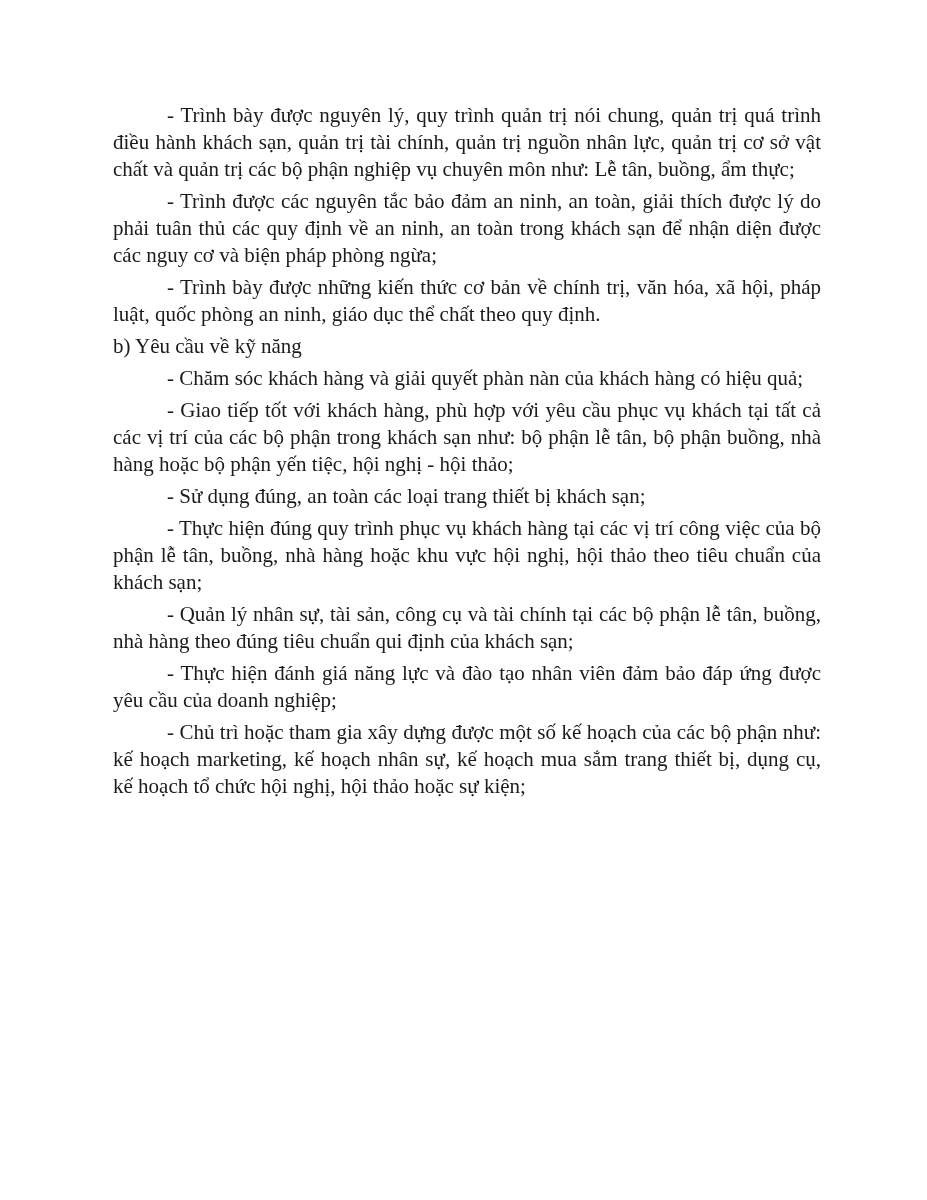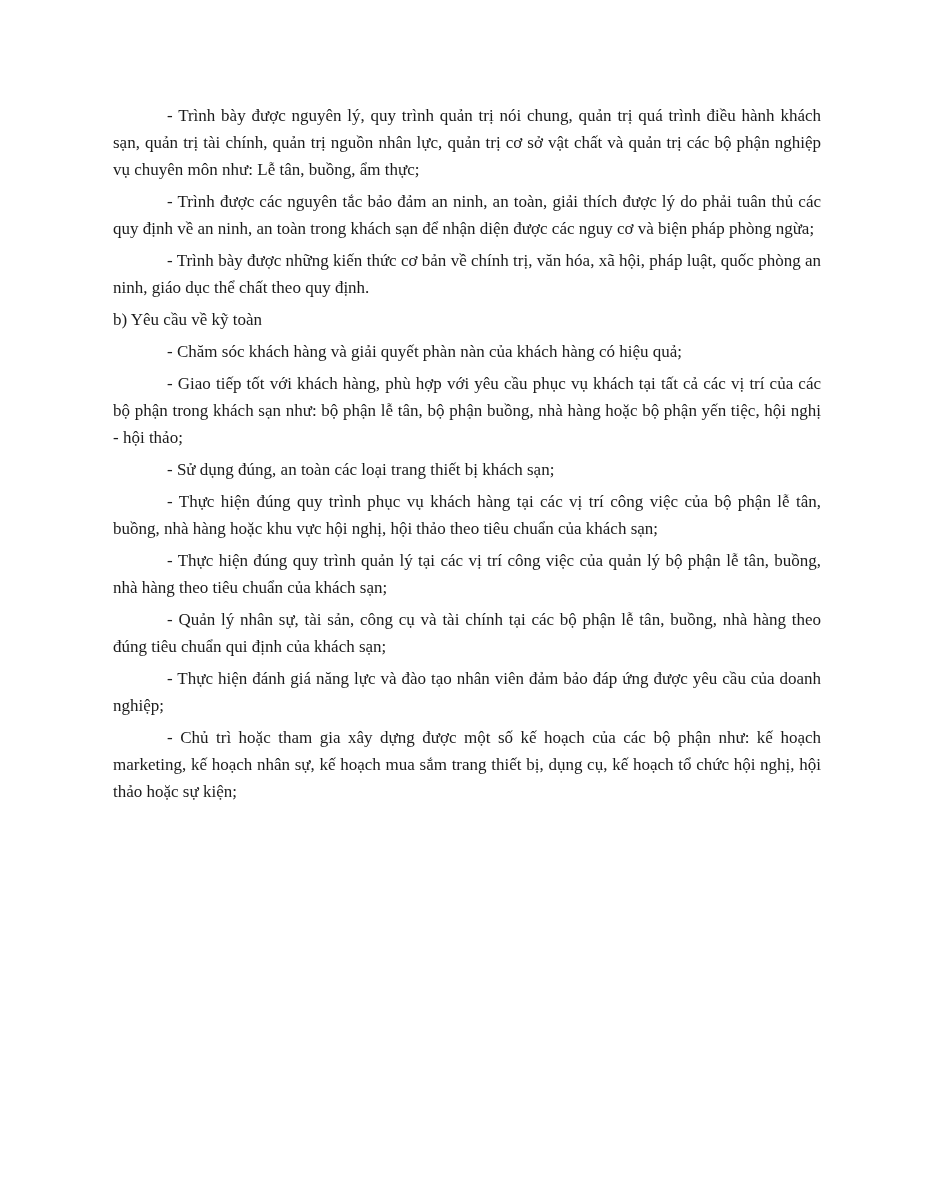--- a/index.html
+++ b/index.html
@@ -11,21 +11,21 @@
     height: 1200px;
     background: #ffffff;
     overflow: hidden;
   }
   .page {
     box-sizing: border-box;
     width: 927px;
     height: 1200px;
     padding: 102px 106px 0 113px;
     font-family: "Liberation Serif", "DejaVu Serif", serif;
-    font-size: 17px;
+    font-size: 21px;
     line-height: 27px;
     text-align: justify;
     color: #1b1b1b;
   }
   .page p {
     margin: 0 0 5px 0;
     padding: 0;
   }
   .page p.item {
     text-indent: 54px;
@@ -35,23 +35,22 @@
   }
 </style>
 </head>
 <body style="background: rgb(255, 255, 255);">
 
 <div class="page">
   <div id="content" style="color: rgb(27, 27, 27);">
       <p class="item">- Trình bày được nguyên lý, quy trình quản trị nói chung, quản trị quá trình điều hành khách sạn, quản trị tài chính, quản trị nguồn nhân lực, quản trị cơ sở vật chất và quản trị các bộ phận nghiệp vụ chuyên môn như: Lễ tân, buồng, ẩm thực;</p>
       <p class="item">- Trình được các nguyên tắc bảo đảm an ninh, an toàn, giải thích được lý do phải tuân thủ các quy định về an ninh, an toàn trong khách sạn để nhận diện được các nguy cơ và biện pháp phòng ngừa;</p>
       <p class="item">- Trình bày được những kiến thức cơ bản về chính trị, văn hóa, xã hội, pháp luật, quốc phòng an ninh, giáo dục thể chất theo quy định.</p>
-      <p class="heading">b) Yêu cầu về kỹ toàn</p>
+      <p class="heading">b) Yêu cầu về kỹ năng</p>
       <p class="item">- Chăm sóc khách hàng và giải quyết phàn nàn của khách hàng có hiệu quả;</p>
       <p class="item">- Giao tiếp tốt với khách hàng, phù hợp với yêu cầu phục vụ khách tại tất cả các vị trí của các bộ phận trong khách sạn như: bộ phận lễ tân, bộ phận buồng, nhà hàng hoặc bộ phận yến tiệc, hội nghị - hội thảo;</p>
       <p class="item">- Sử dụng đúng, an toàn các loại trang thiết bị khách sạn;</p>
       <p class="item">- Thực hiện đúng quy trình phục vụ khách hàng tại các vị trí công việc của bộ phận lễ tân, buồng, nhà hàng hoặc khu vực hội nghị, hội thảo theo tiêu chuẩn của khách sạn;</p>
-      <p class="item">- Thực hiện đúng quy trình quản lý tại các vị trí công việc của quản lý bộ phận lễ tân, buồng, nhà hàng theo tiêu chuẩn của khách sạn;</p>
       <p class="item">- Quản lý nhân sự, tài sản, công cụ và tài chính tại các bộ phận lễ tân, buồng, nhà hàng theo đúng tiêu chuẩn qui định của khách sạn;</p>
       <p class="item">- Thực hiện đánh giá năng lực và đào tạo nhân viên đảm bảo đáp ứng được yêu cầu của doanh nghiệp;</p>
       <p class="item">- Chủ trì hoặc tham gia xây dựng được một số kế hoạch của các bộ phận như: kế hoạch marketing, kế hoạch nhân sự, kế hoạch mua sắm trang thiết bị, dụng cụ, kế hoạch tổ chức hội nghị, hội thảo hoặc sự kiện;</p>
     </div>
 </div>
 
 </body></html>

